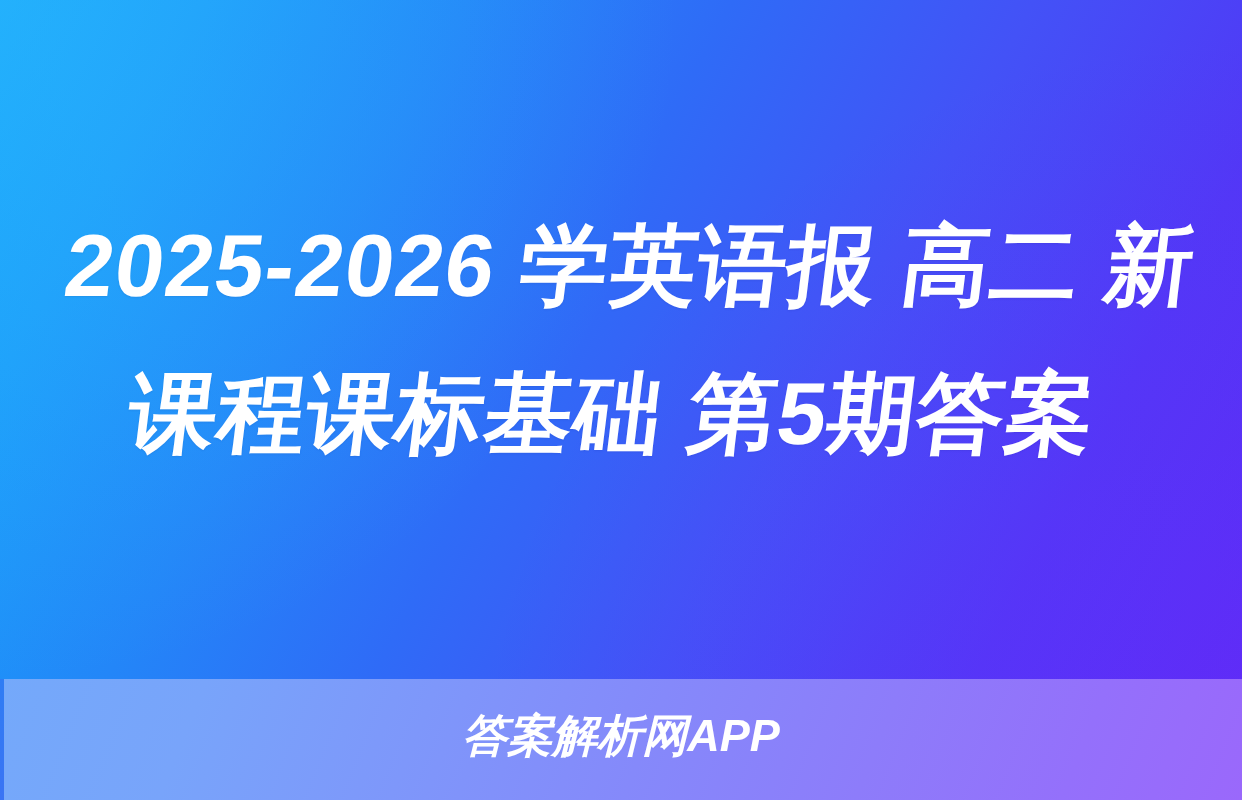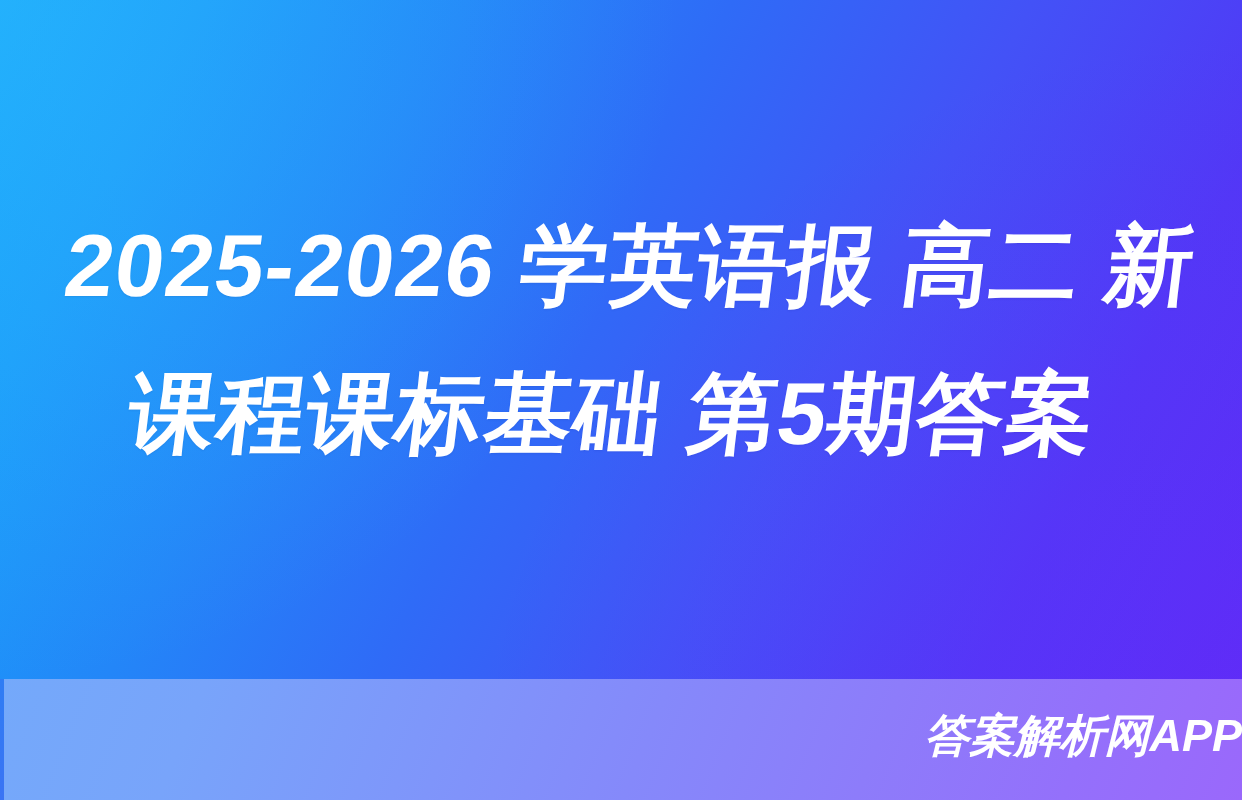--- a/index.html
+++ b/index.html
@@ -106,21 +106,21 @@
   }
 
   .footer-inner {
     position: absolute;
     left: 0;
     top: 679px;
     width: 1242px;
     height: 112px;
     display: flex;
     align-items: center;
-    justify-content: flex-end;
+    justify-content: center;
   }
 
   .footer-text {
     margin: 0;
     color: #ffffff;
     font-size: 45px;
     font-weight: 700;
     font-style: italic;
     letter-spacing: 0px;
     line-height: 1;

